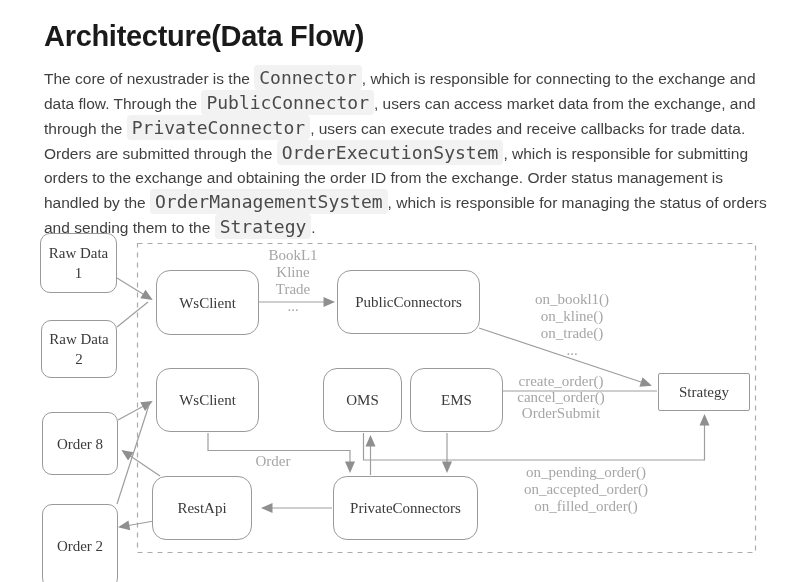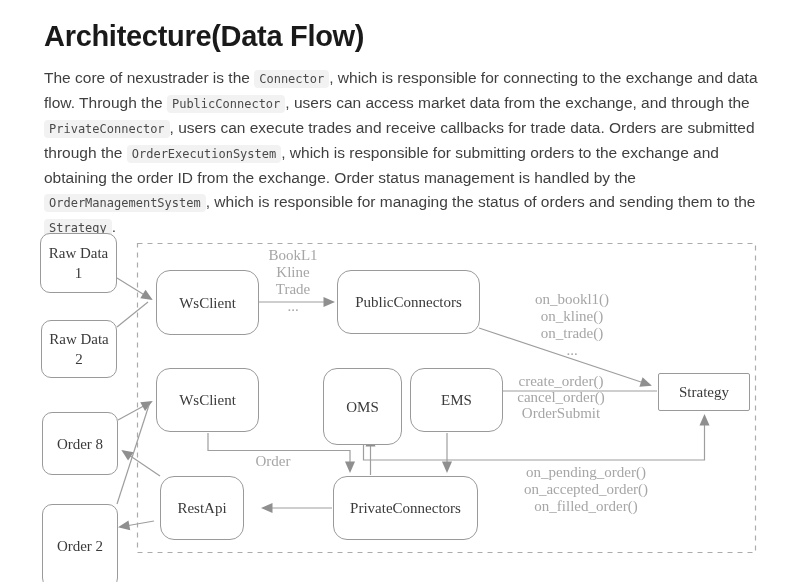--- a/index.html
+++ b/index.html
@@ -7,21 +7,21 @@
     --edge-label-text:#a6a6a6; --code-bg:#f2f2f2; --code-text:#4a4a4a;
     --body-text:#3f3f3f; --heading-text:#1a1a1a;
   }
   html,body{margin:0;padding:0;background:#ffffff;}
   body{width:800px;height:582px;overflow:hidden;position:relative;
        font-family:"Liberation Sans",sans-serif;}
   main{padding:14px 40px 0 44px;}
   h1{font-size:29px;letter-spacing:-0.3px;margin:6px 0 13px 0;
      color:var(--heading-text);font-weight:700;}
   p.intro{width:724px;font-size:15.5px;line-height:24px;color:var(--body-text);margin:0;}
-  p.intro code{font-family:"DejaVu Sans Mono",monospace;font-size:12px;
+  p.intro code{font-family:"DejaVu Sans Mono",monospace;font-size:18px;
      background:var(--code-bg);color:var(--code-text);padding:2px 5px;border-radius:4px;}
   
   #diagram{position:absolute;left:0;top:0;width:800px;height:582px;pointer-events:none;}
   #diagram svg{position:absolute;left:0;top:0;}
   .edge{stroke:var(--line);stroke-width:1.2;fill:none;}
   .dashed-frame{stroke:#ababab;stroke-width:1.2;fill:none;stroke-dasharray:5 5;}
   .node{position:absolute;box-sizing:border-box;border:1.3px solid var(--box-border);
         background:#fff;display:flex;align-items:center;justify-content:center;
         text-align:center;font-family:"Liberation Serif",serif;font-size:15px;
         line-height:20px;color:var(--node-text);padding:16px 6px;}
@@ -61,26 +61,26 @@
     <path class="edge" d="M154,521 L120,527" marker-end="url(#arw)"></path>
     <path class="edge" d="M118,420 L151,402" marker-end="url(#arw)"></path>
     <path class="edge" d="M117,504 L149,405"></path>
   </svg>
 
   <div class="node r10" style="left:40px;top:233px;width:77px;height:60px">Raw Data 1</div>
   <div class="node r10" style="left:41px;top:320px;width:76px;height:58px">Raw Data 2</div>
   <div class="node r14" style="left:156px;top:270px;width:103px;height:65px">WsClient</div>
   <div class="node r14" style="left:337px;top:270px;width:143px;height:64px">PublicConnectors</div>
   <div class="node r14" style="left:156px;top:368px;width:103px;height:64px">WsClient</div>
-  <div class="node r14" style="left:323px;top:368px;width:79px;height:77px">OMS</div>
+  <div class="node r14" style="left:323px;top:368px;width:79px;height:64px">OMS</div>
   <div class="node r14" style="left:410px;top:368px;width:93px;height:64px">EMS</div>
   <div class="node r2" style="left:658px;top:373px;width:92px;height:38px">Strategy</div>
   <div class="node r10" style="left:42px;top:412px;width:76px;height:63px">Order 8</div>
   <div class="node r10" style="left:42px;top:504px;width:76px;height:84px">Order 2</div>
-  <div class="node r14" style="left:160px;top:476px;width:84px;height:64px">RestApi</div>
+  <div class="node r14" style="left:152px;top:476px;width:100px;height:64px">RestApi</div>
   <div class="node r14" style="left:333px;top:476px;width:145px;height:64px">PrivateConnectors</div>
 
   <div class="elabel" style="left:258px;top:247px;width:70px">
     <span>BookL1</span>
     <span>Kline</span>
     <span>Trade</span>
     <span>...</span>
   </div>
   <div class="elabel" style="left:512px;top:291px;width:120px">
     <span>on_bookl1()</span>

